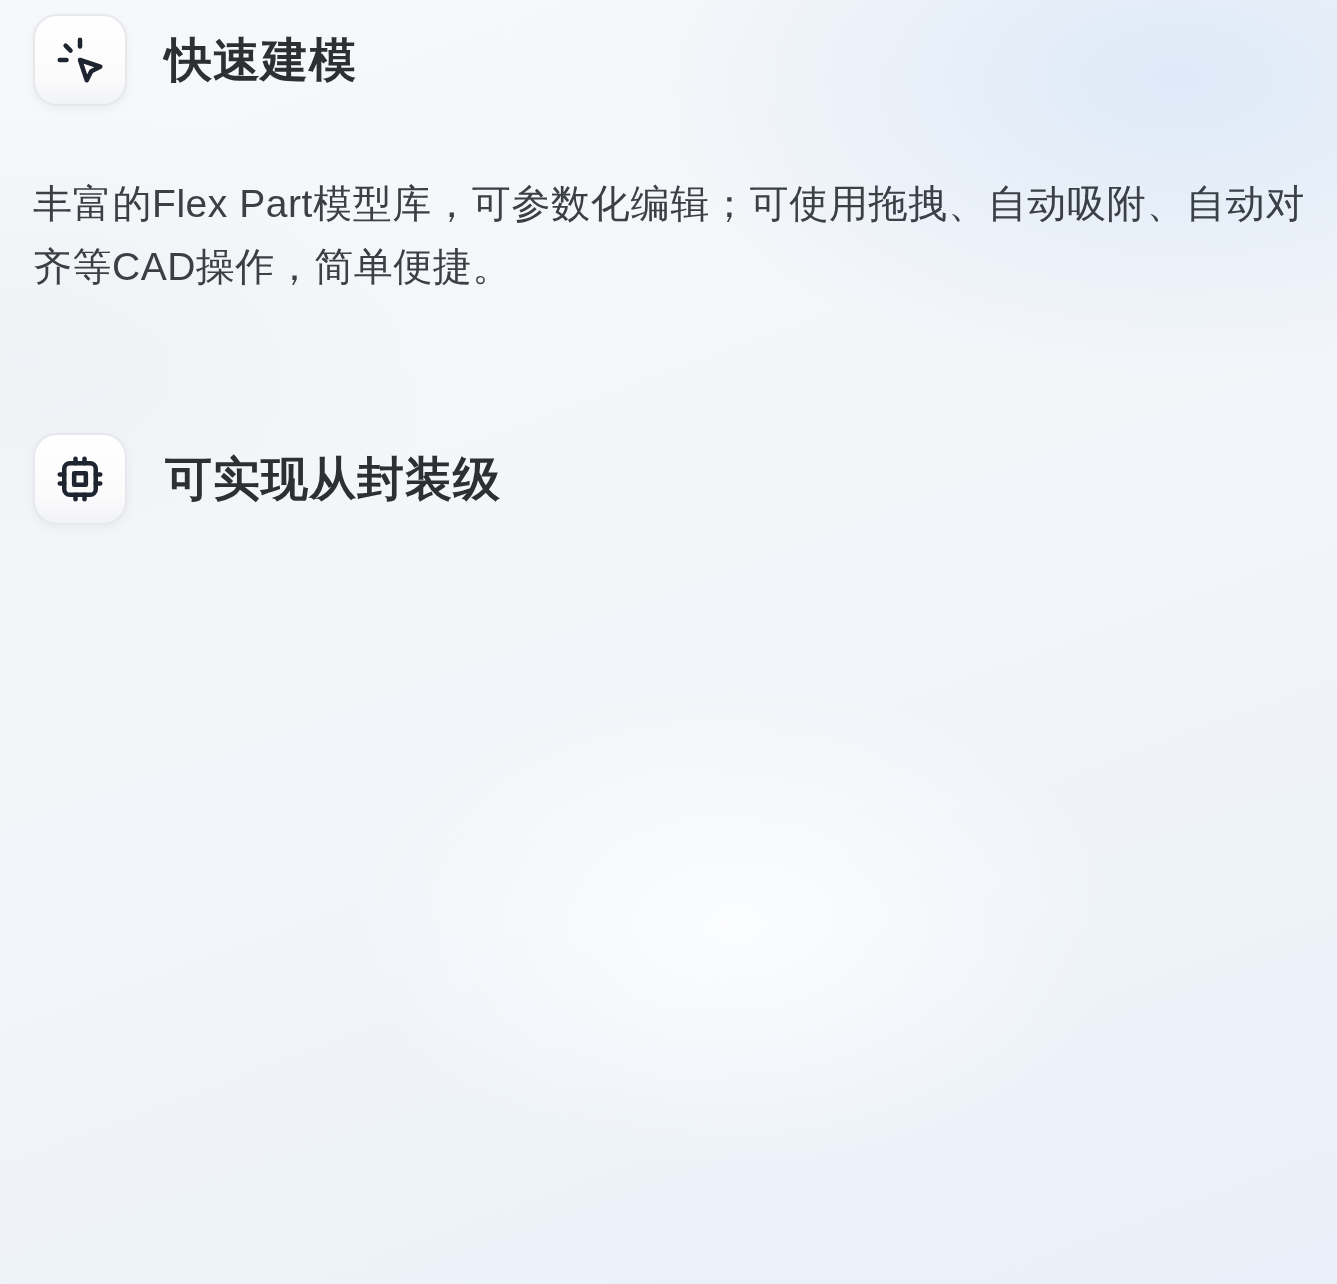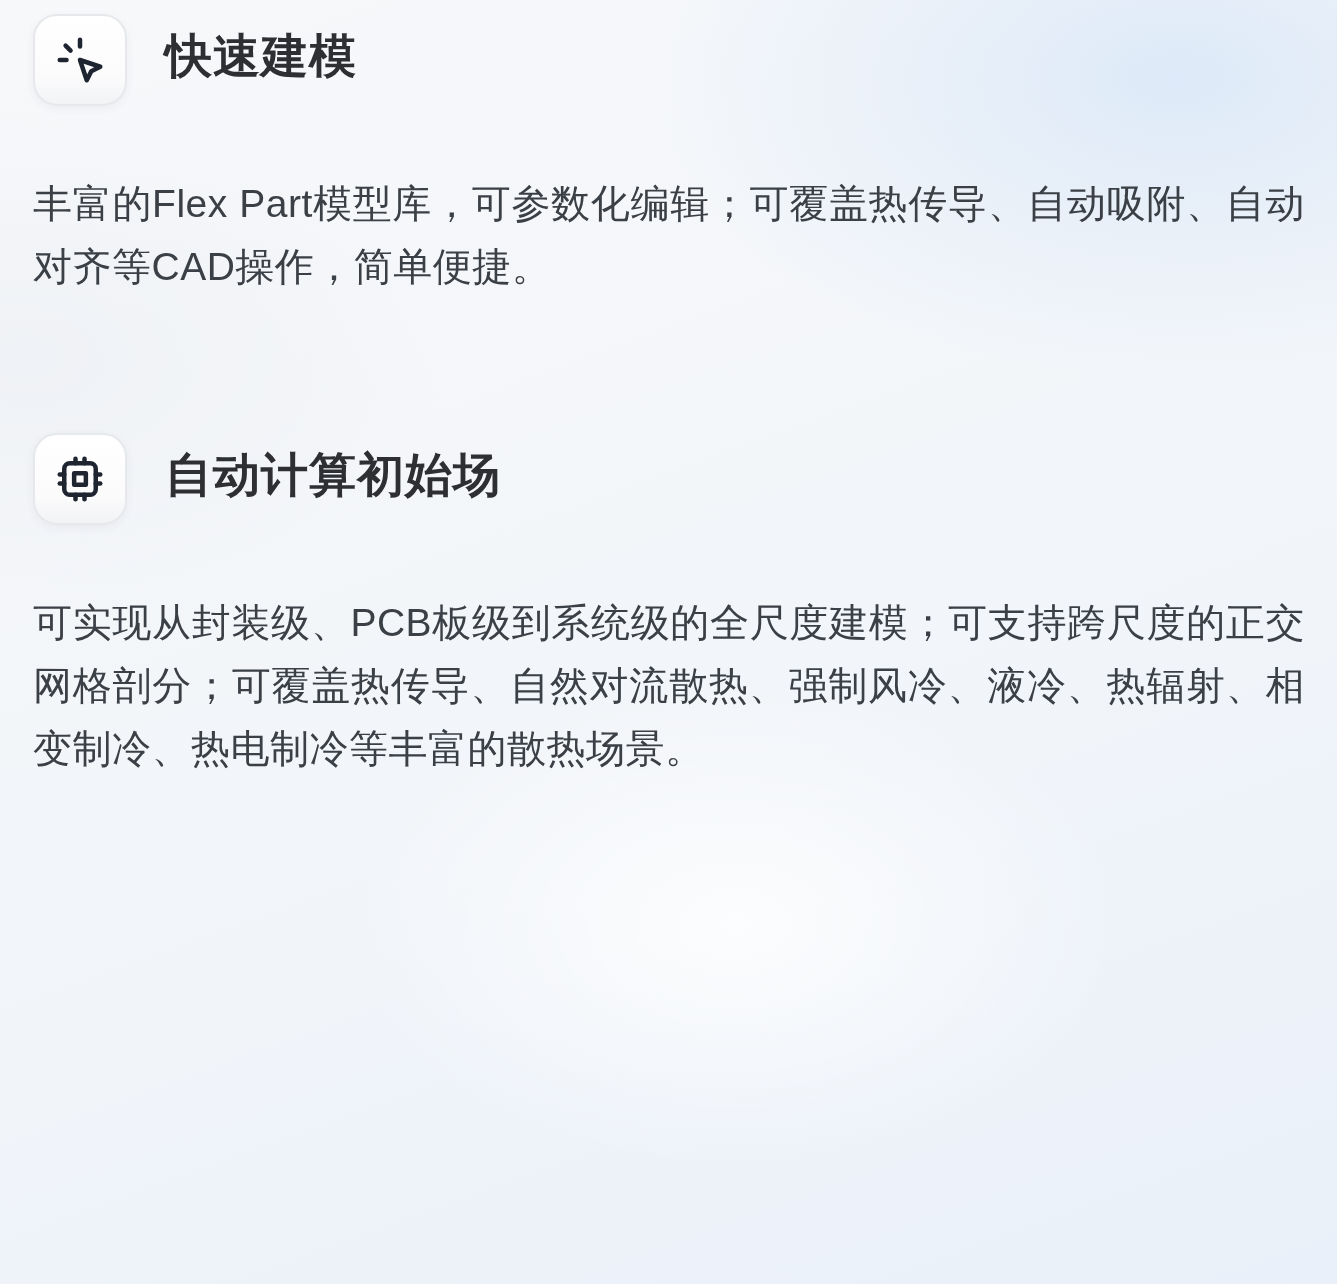--- a/index.html
+++ b/index.html
@@ -45,21 +45,20 @@
   .icon-card svg {
     display: block;
   }
   .feature-title {
     margin: 0;
     font-size: 47px;
     line-height: 1.1;
     font-weight: 700;
     color: #2d2f33;
     letter-spacing: 1px;
-    font-family: Liberation Mono, monospace;
   }
   .feature-body {
     margin: 66px 0 0 0;
     width: 1272px;
     font-size: 39px;
     line-height: 63px;
     color: #3b4046;
     letter-spacing: 0.5px;
     text-align: justify;
   }
@@ -74,40 +73,39 @@
       <div class="icon-card">
         <svg width="54" height="54" viewBox="0 0 24 24" fill="none" stroke="currentColor" stroke-width="2" stroke-linecap="round" stroke-linejoin="round">
           <path d="M3 12h3"></path>
           <path d="M12 3v3"></path>
           <path d="M7.8 7.8 5.6 5.6"></path>
           <path d="M12 12l9 3l-4 2l-2 4l-3 -9z"></path>
         </svg>
       </div>
       <h2 class="feature-title">快速建模</h2>
     </div>
-    <p class="feature-body">丰富的Flex Part模型库，可参数化编辑；可覆盖热传导、自动吸附、自动对齐等CAD操作，简单便捷。</p>
+    <p class="feature-body">丰富的Flex Part模型库，可参数化编辑；可使用拖拽、自动吸附、自动对齐等CAD操作，简单便捷。</p>
   </section>
 
   <section class="feature">
     <div class="feature-head">
       <div class="icon-card">
         <svg width="54" height="54" viewBox="0 0 24 24" fill="none" stroke="currentColor" stroke-width="2" stroke-linecap="round" stroke-linejoin="round">
           <rect x="5" y="5" width="14" height="14" rx="2.5"></rect>
           <rect x="9.4" y="9.4" width="5.2" height="5.2"></rect>
           <path d="M10 3v2"></path>
             <path d="M14 3v2"></path>
           <path d="M10 21v-2"></path>
             <path d="M14 21v-2"></path>
           <path d="M3 10h2"></path>
             <path d="M3 14h2"></path>
           <path d="M21 10h-2"></path>
             <path d="M21 14h-2"></path>
         </svg>
       </div>
-      <h2 class="feature-title">自动计算初始场</h2>
+      <h2 class="feature-title">可实现从封装级</h2>
     </div>
-    <p class="feature-body">可实现从封装级、PCB板级到系统级的全尺度建模；可支持跨尺度的正交网格剖分；可覆盖热传导、自然对流散热、强制风冷、液冷、热辐射、相变制冷、热电制冷等丰富的散热场景。</p>
   </section>
 
   <section class="feature">
   </section>
 
 </main>
 
 </body></html>

